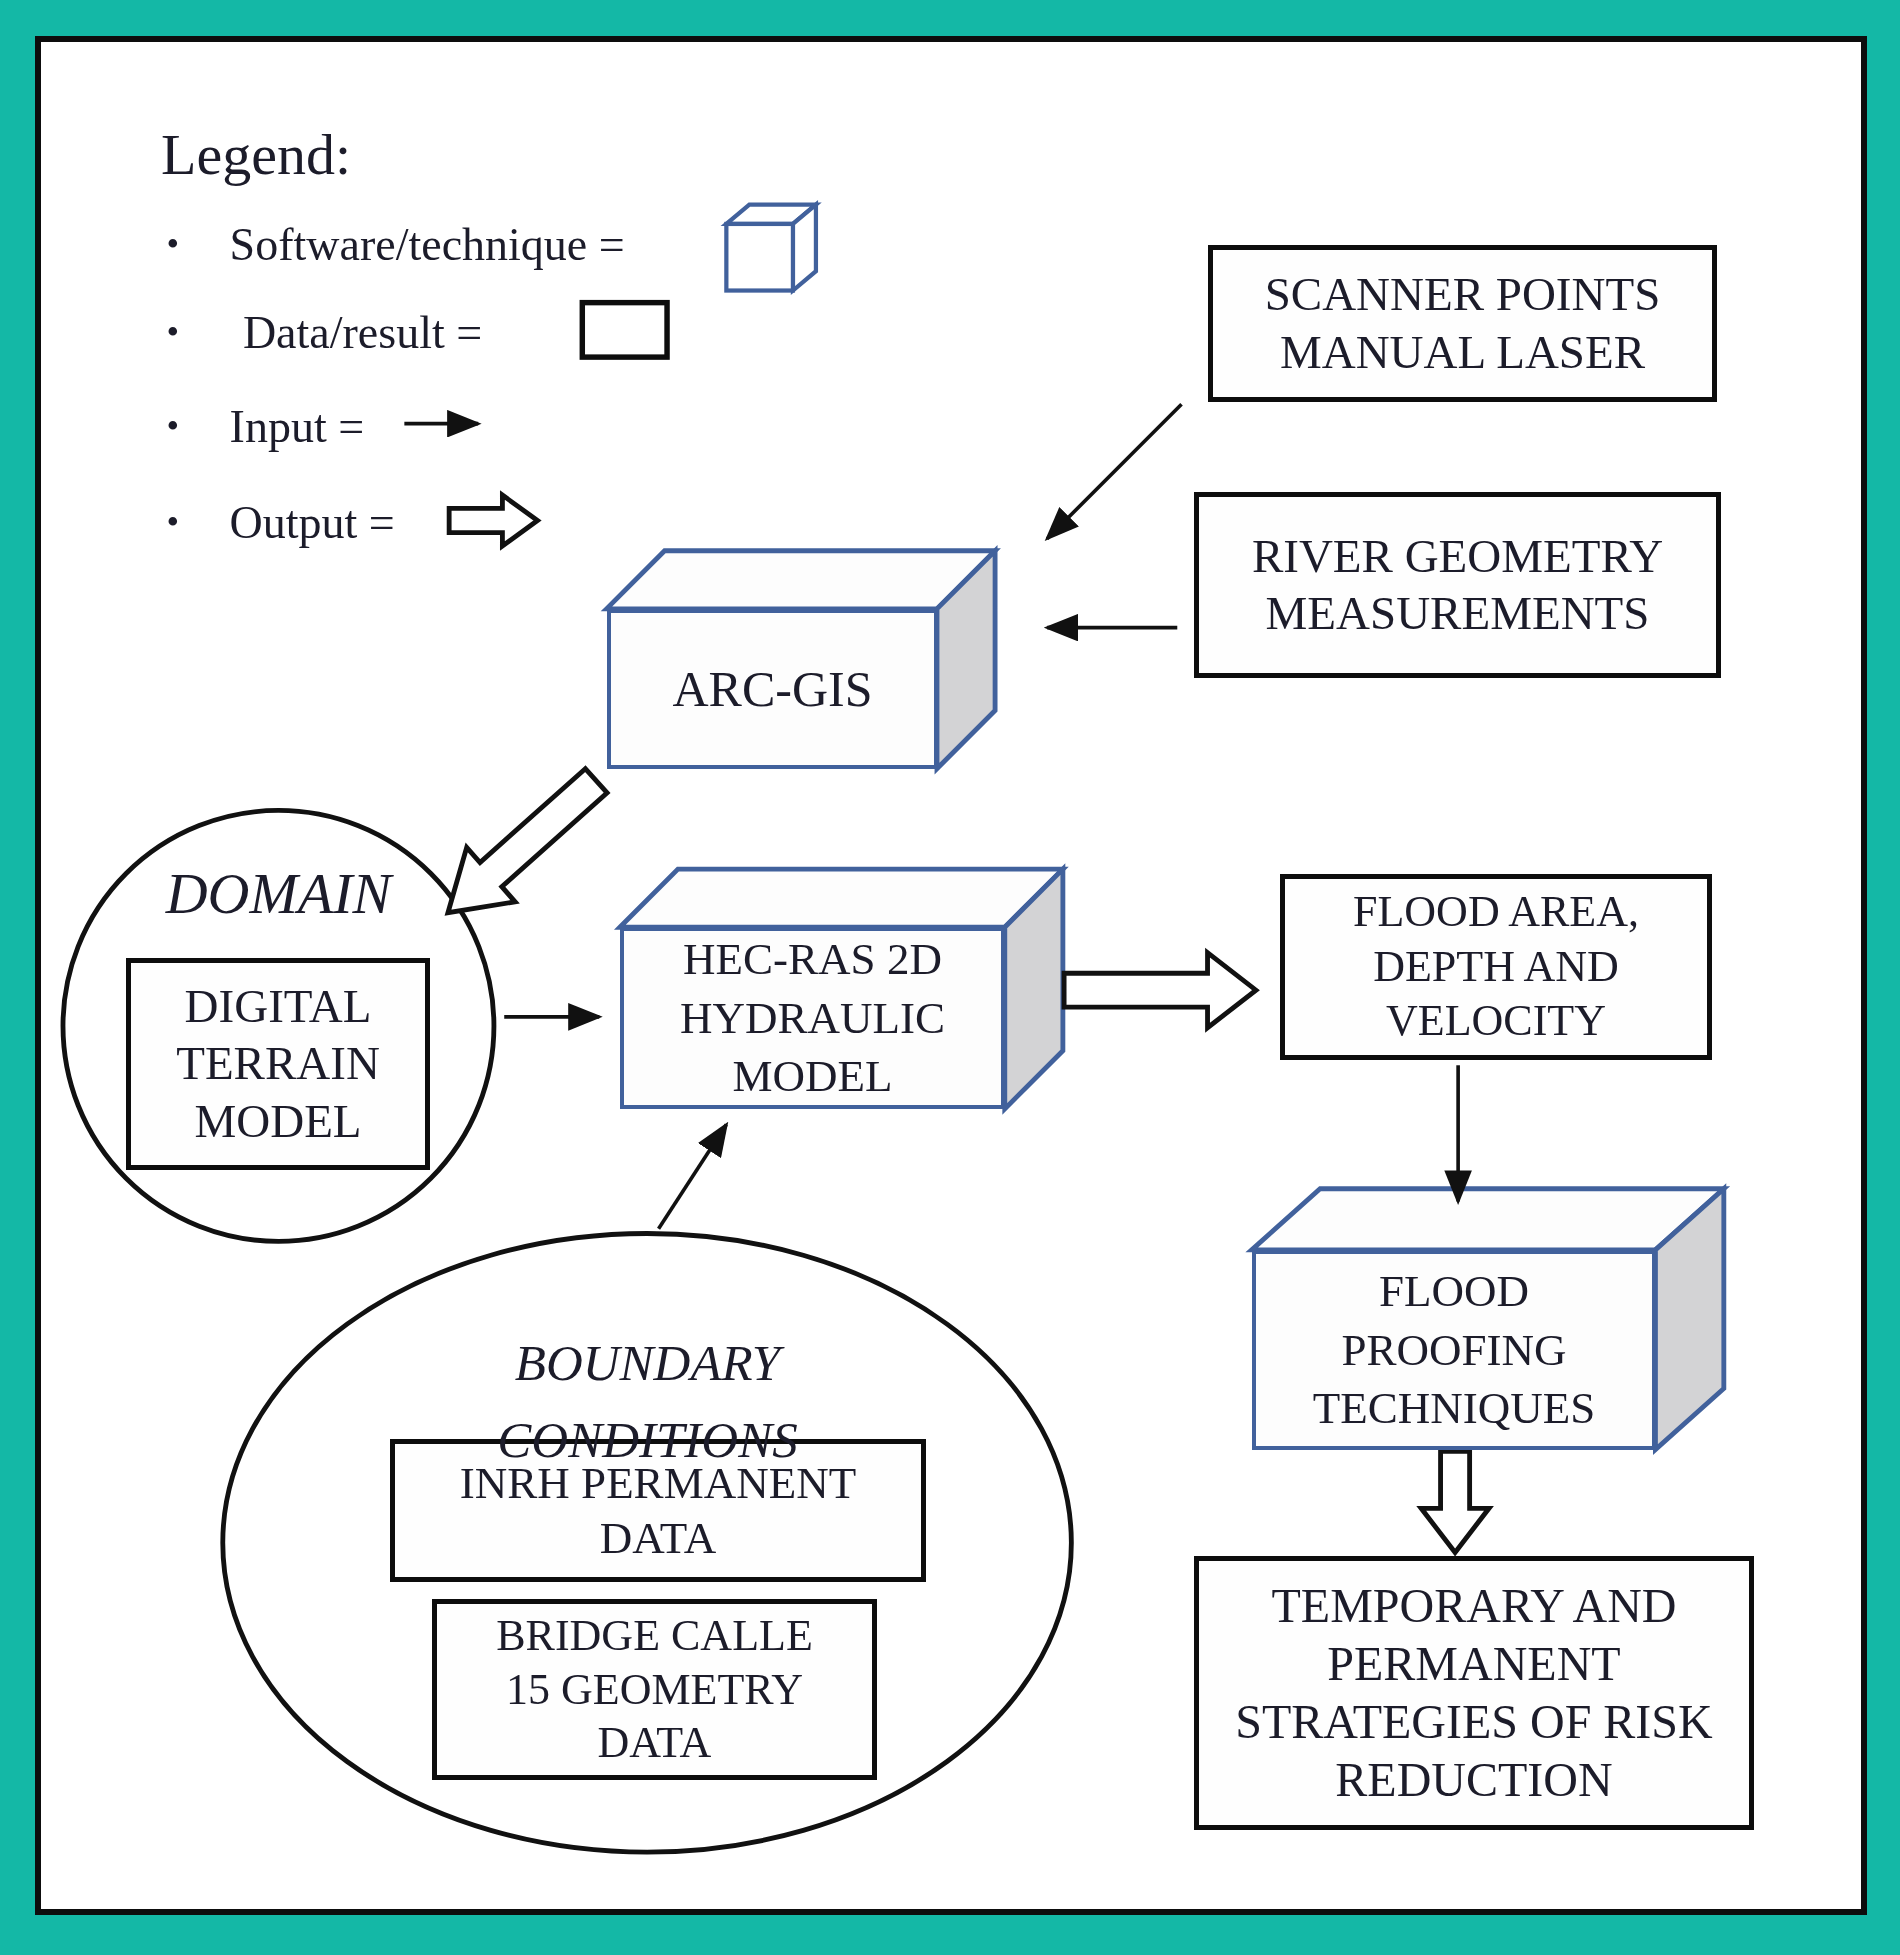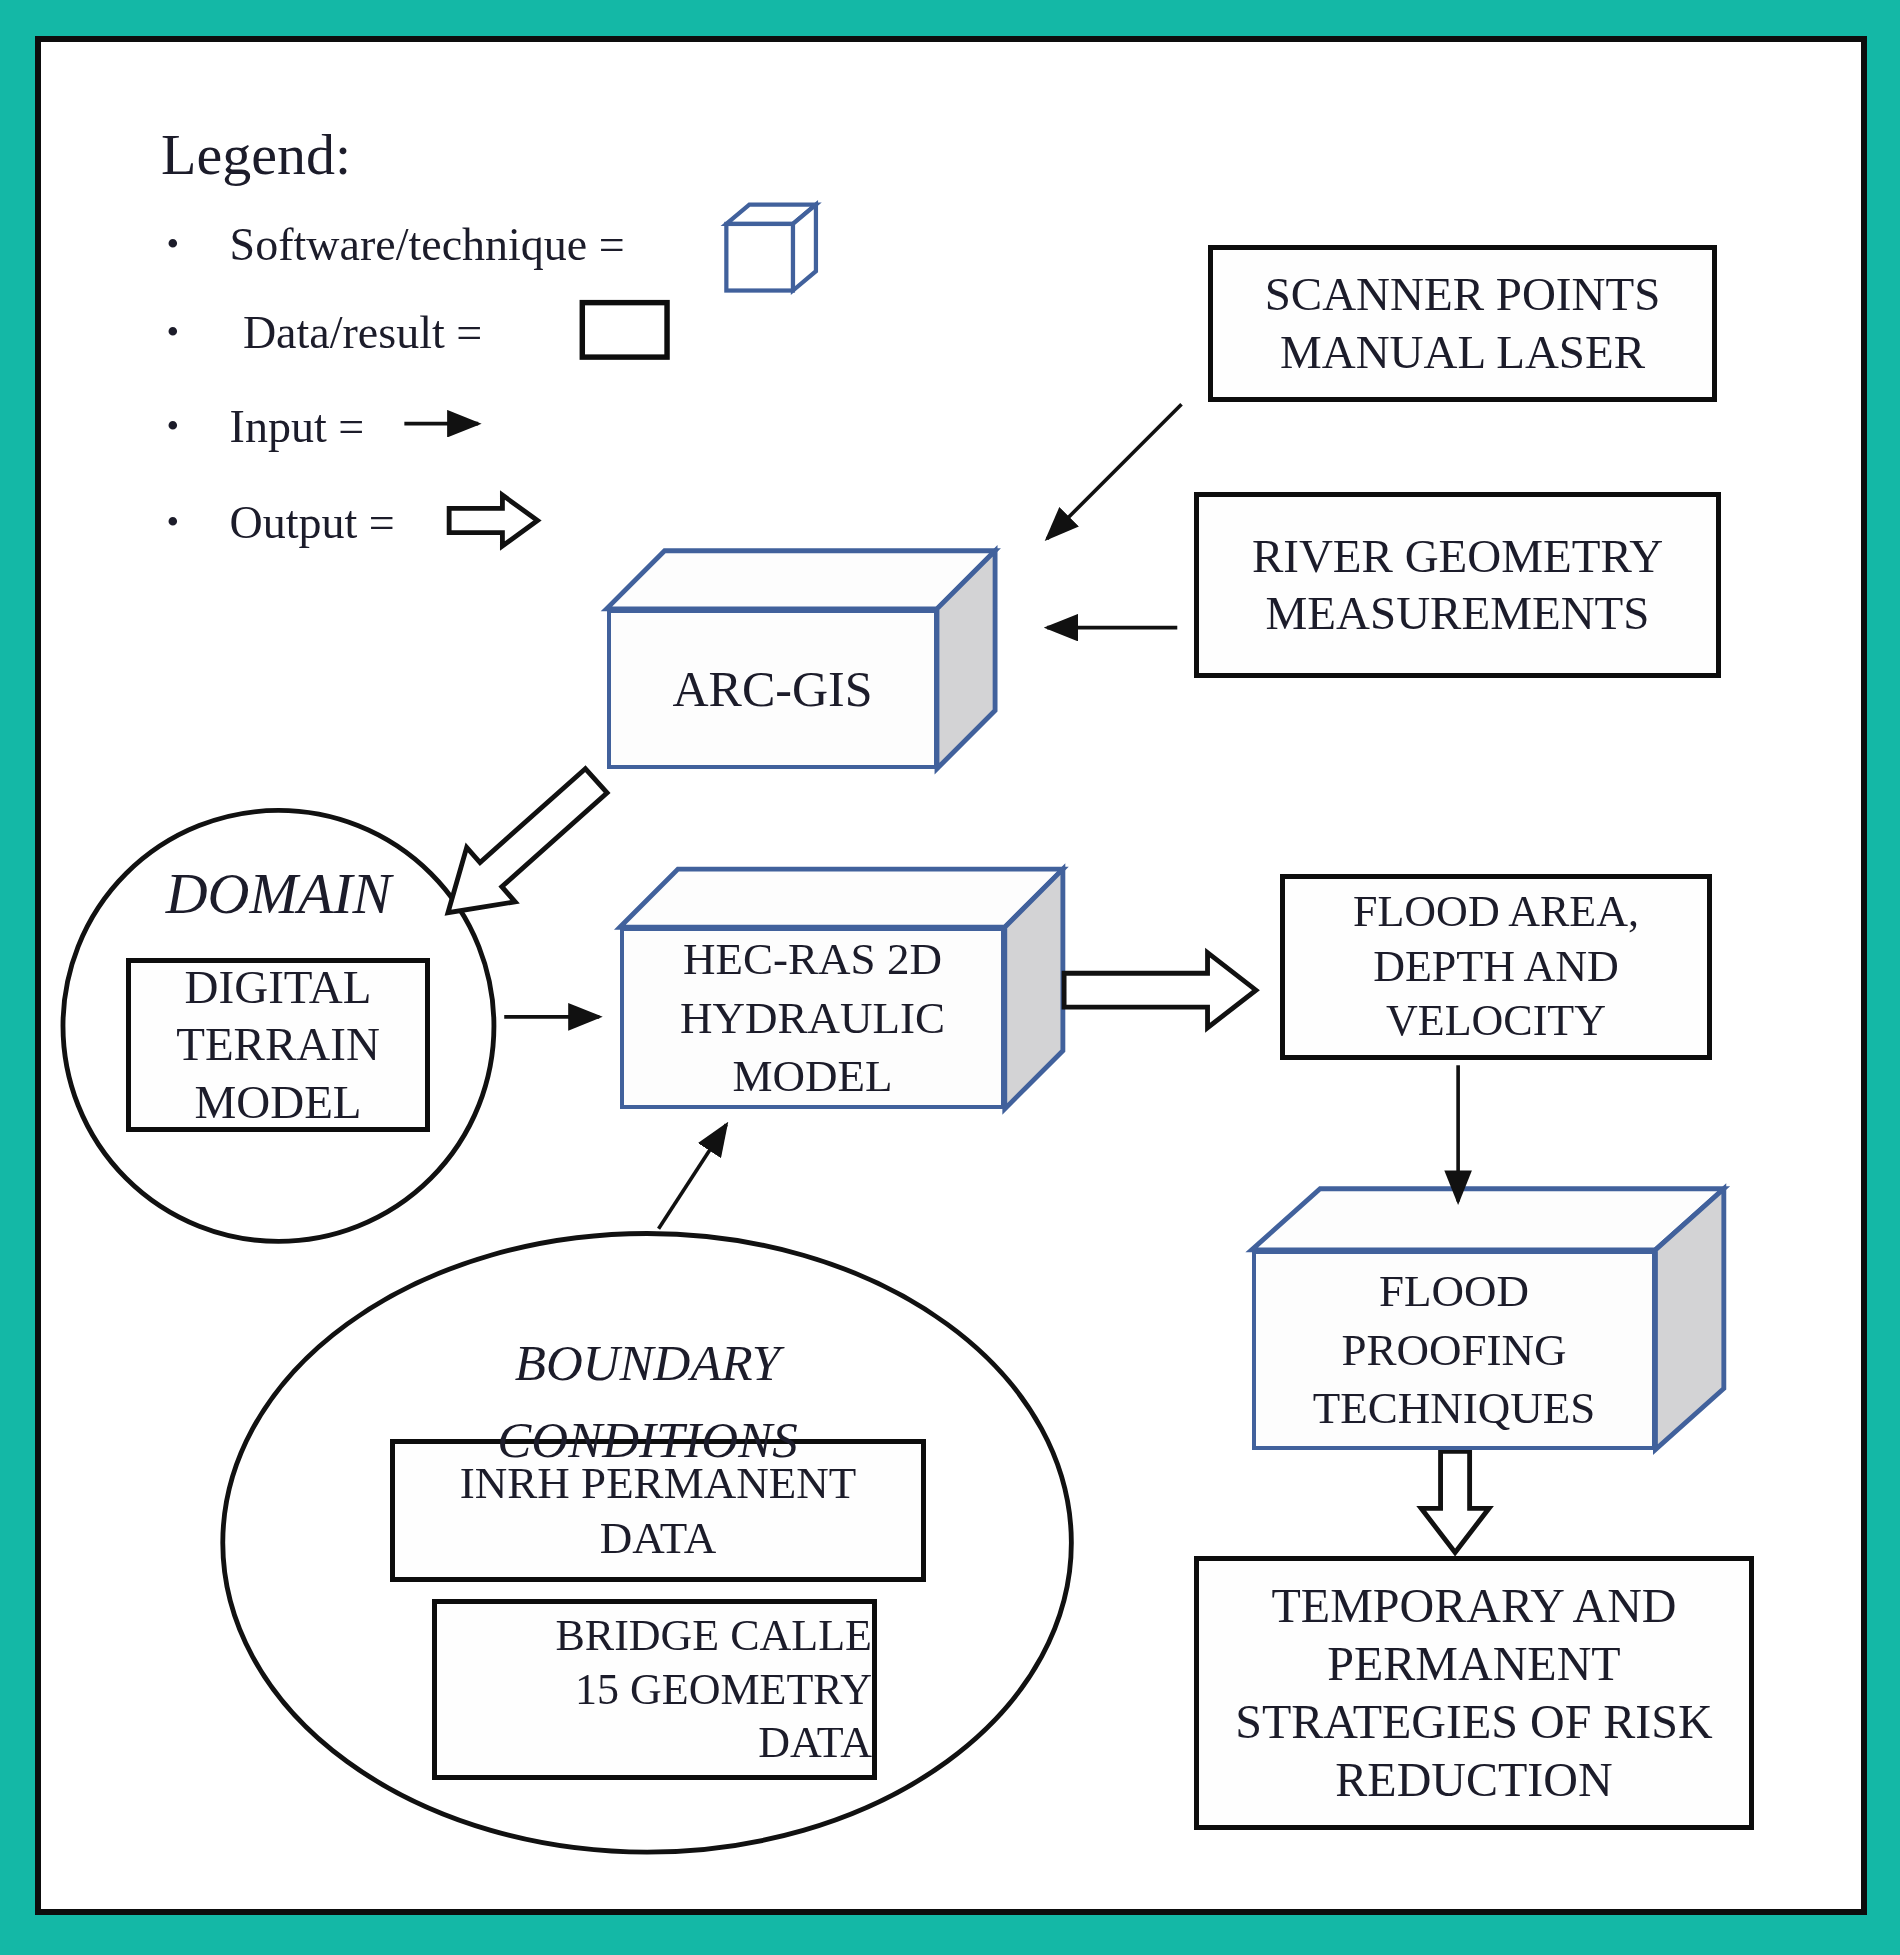--- a/index.html
+++ b/index.html
@@ -117,32 +117,32 @@
     <div>VELOCITY</div>
   </div>
 
   <div class="txt databox l79" style="left:1194px;top:1556px;width:560px;height:274px;">
     <div>TEMPORARY AND</div>
     <div>PERMANENT</div>
     <div>STRATEGIES OF RISK</div>
     <div>REDUCTION</div>
   </div>
 
-  <div class="txt databox l77" style="left:126px;top:958px;width:304px;height:174px;font-family:Liberation Serif, serif;">
+  <div class="txt databox l77" style="left:126px;top:958px;width:304px;height:212px;font-family:Liberation Serif, serif;">
     <div>DIGITAL</div>
     <div>TERRAIN</div>
     <div>MODEL</div>
   </div>
 
   <div class="txt databox l75" style="left:390px;top:1439px;width:536px;height:143px;">
     <div>INRH PERMANENT</div>
     <div>DATA</div>
   </div>
 
-  <div class="txt databox l72" style="left:432px;top:1599px;width:445px;height:181px;align-items:flex-end;">
+  <div class="txt databox l72" style="left:432px;top:1599px;width:445px;height:181px;">
     <div>BRIDGE CALLE</div>
     <div>15 GEOMETRY</div>
     <div>DATA</div>
   </div>
 
   <div class="txt face3d l82" style="left:607px;top:609px;width:331px;height:160px;">
     <div>ARC-GIS</div>
   </div>
 
   <div class="txt face3d l74" style="left:620px;top:927px;width:385px;height:182px;">

